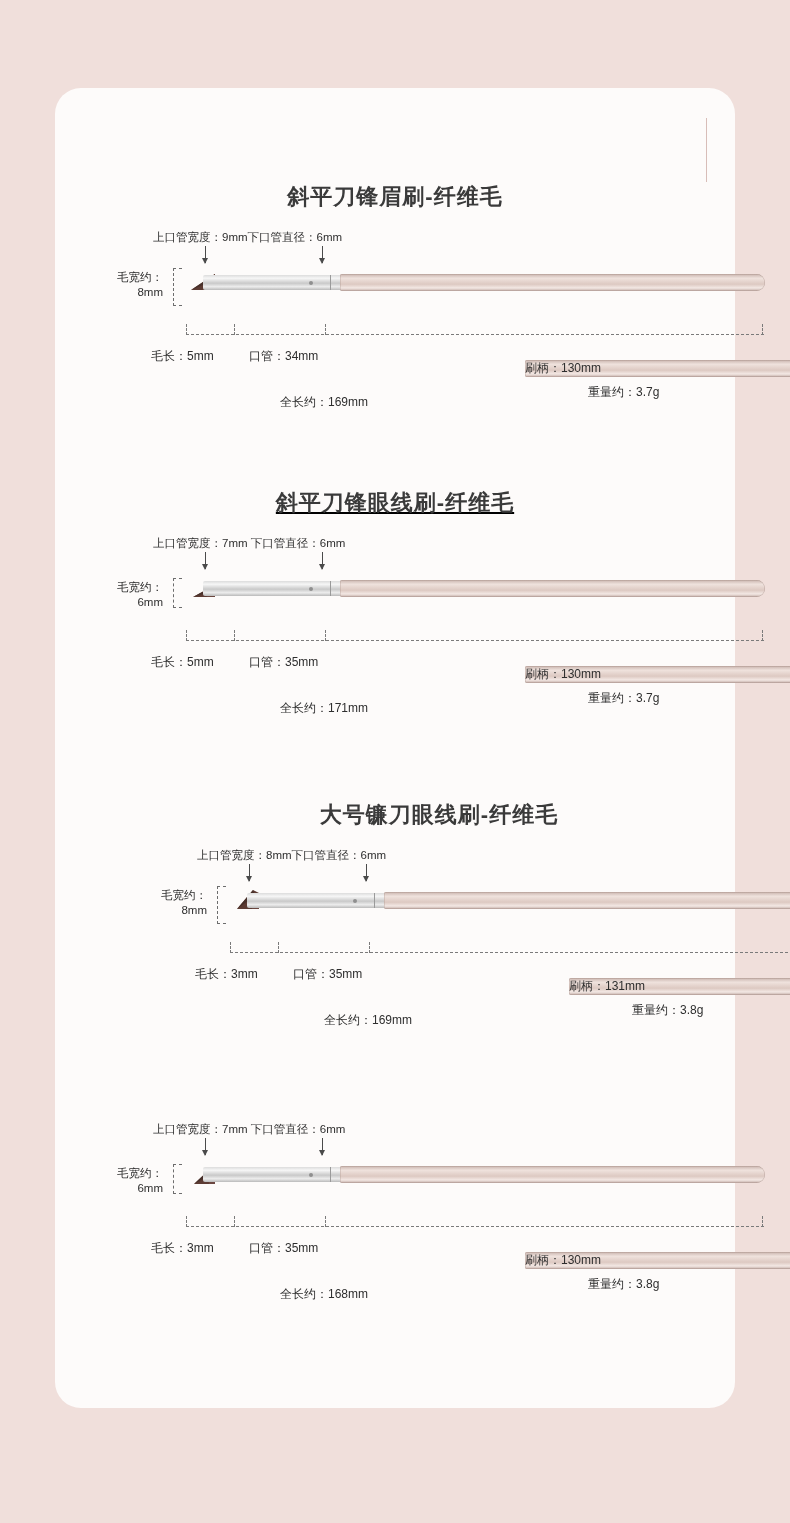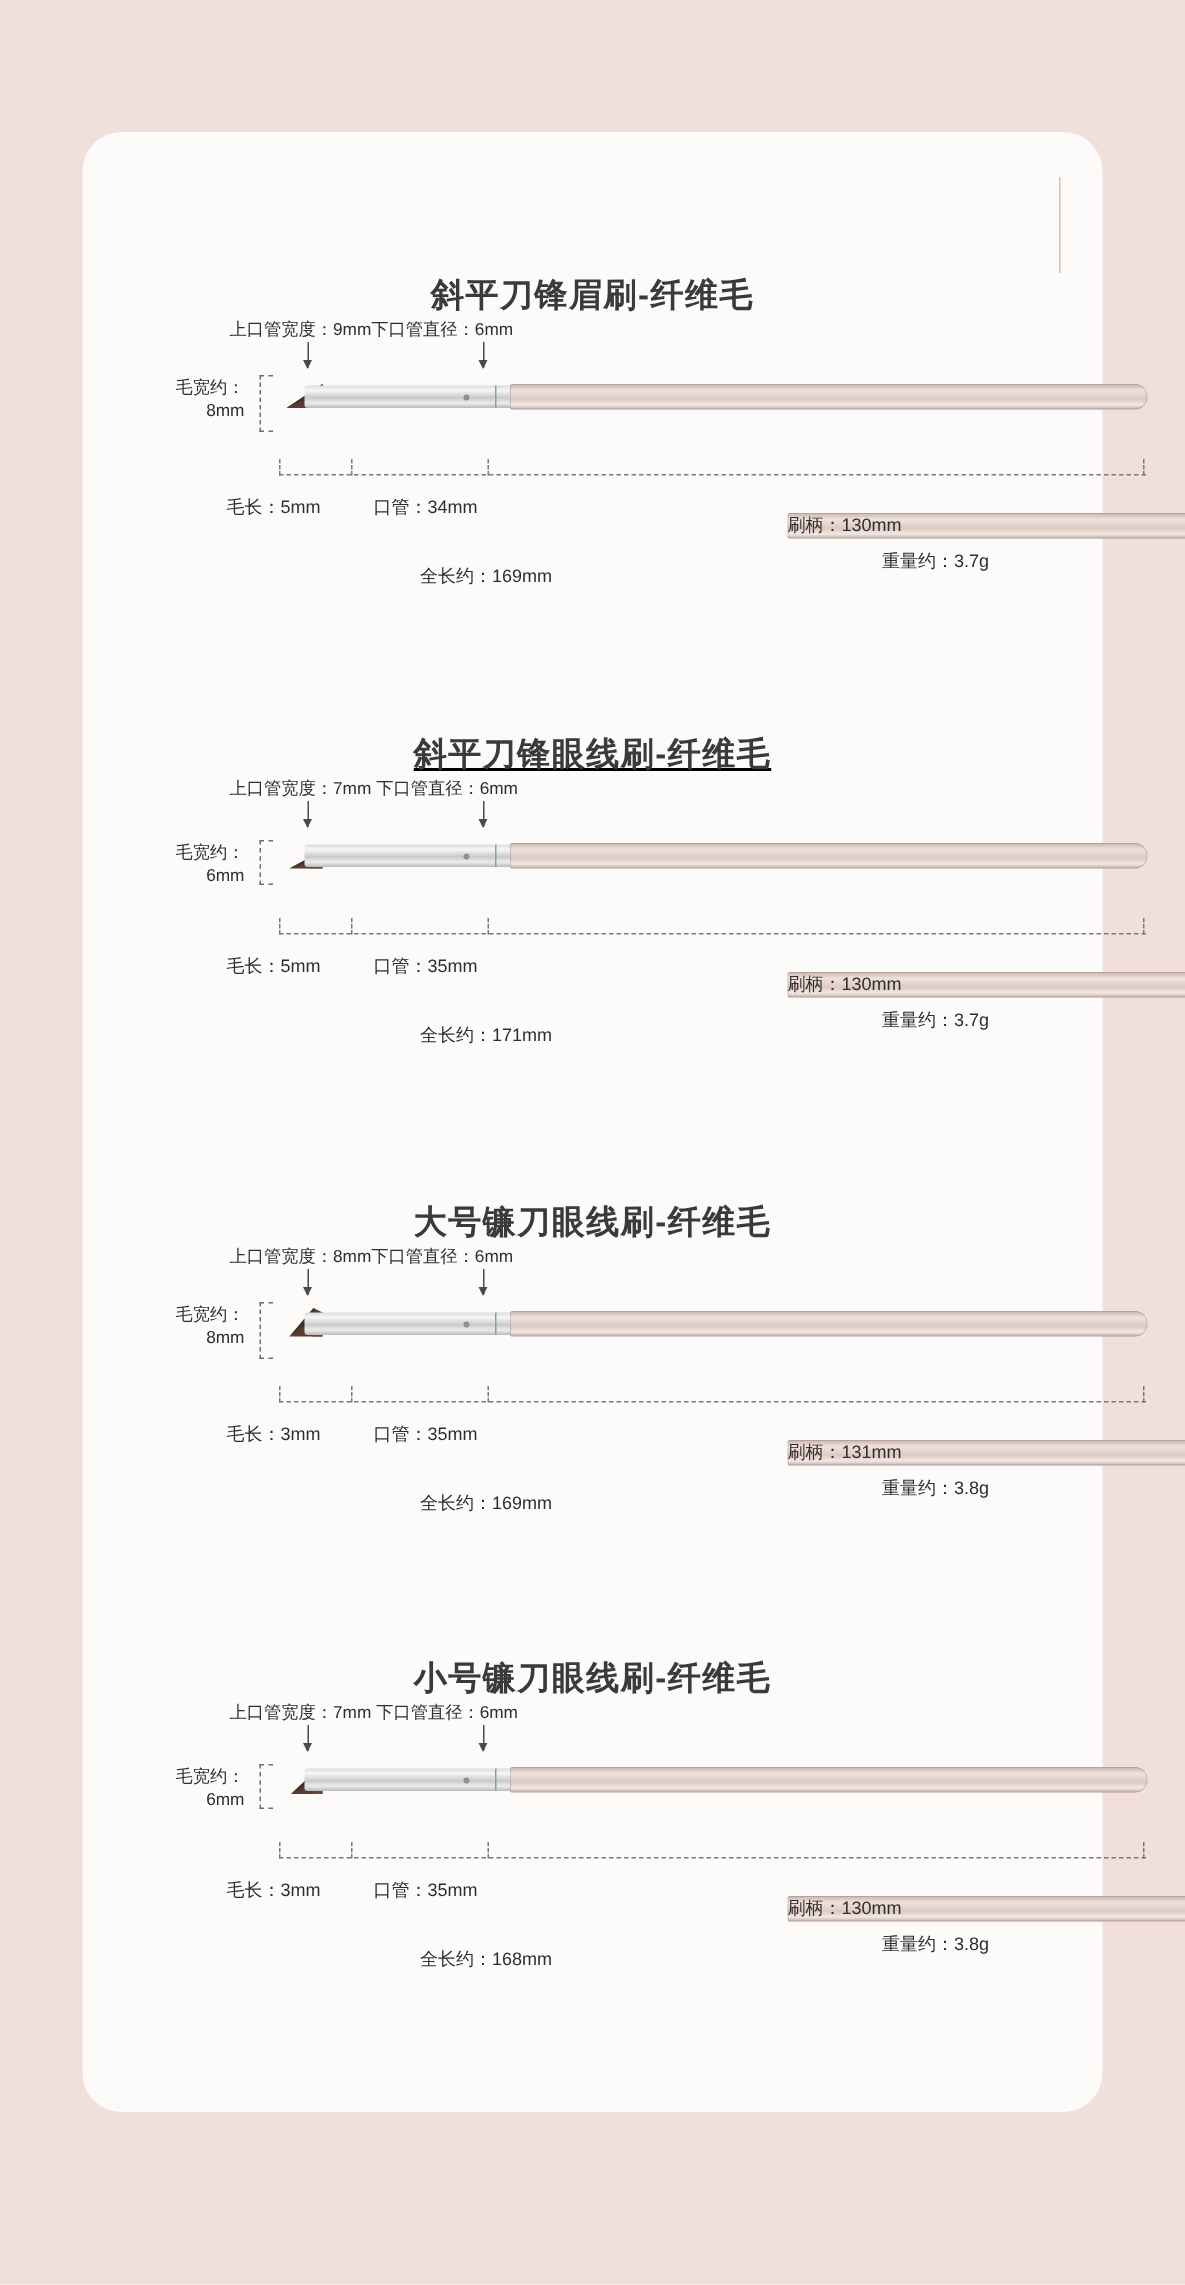--- a/index.html
+++ b/index.html
@@ -52,20 +52,21 @@
     font-weight: bold;
     color: #3a3a3a;
     letter-spacing: 1px;
     margin: 0;
   }
 
   .diagram {
     position: relative;
     width: 680px;
     height: 215px;
+    margin-top: 18px;
   }
 
   
   .top-label {
     position: absolute;
     top: 0;
     left: 98px;
     font-size: 11.5px;
     color: #2e2e2e;
     white-space: nowrap;
@@ -292,21 +293,21 @@
       <div class="row-labels">
         <span class="lbl hair">毛长：5mm</span>
         <span class="lbl tube">口管：35mm</span>
         <span class="lbl handle">刷柄：130mm</span>
         <span class="lbl total">全长约：171mm</span>
         <span class="lbl weight">重量约：3.7g</span>
       </div>
     </div>
   </div>
 
-  <div class="block" style="top:712px;">
+  <div class="block" style="top:712px;padding-left:44px;">
     <div class="title">大号镰刀眼线刷-纤维毛</div>
     <div class="diagram">
       <div class="top-label">上口管宽度：8mm下口管直径：6mm</div>
       <div class="arrow a1"></div>
       <div class="arrow a2"></div>
 
       <div class="width-label">
         <span>毛宽约：</span><br>
         <span>8mm</span>
       </div>
@@ -334,21 +335,20 @@
         <span class="lbl hair">毛长：3mm</span>
         <span class="lbl tube">口管：35mm</span>
         <span class="lbl handle">刷柄：131mm</span>
         <span class="lbl total">全长约：169mm</span>
         <span class="lbl weight">重量约：3.8g</span>
       </div>
     </div>
   </div>
 
   <div class="block" style="top:1016px;">
-    <div class="title">小号镰刀眼线刷-纤维毛</div>
     <div class="diagram">
       <div class="top-label">上口管宽度：7mm 下口管直径：6mm</div>
       <div class="arrow a1"></div>
       <div class="arrow a2"></div>
 
       <div class="width-label" style="top:44px;">
         <span>毛宽约：</span><br>
         <span>6mm</span>
       </div>
       <div class="width-bracket" style="top:42px;height:28px;"></div>

